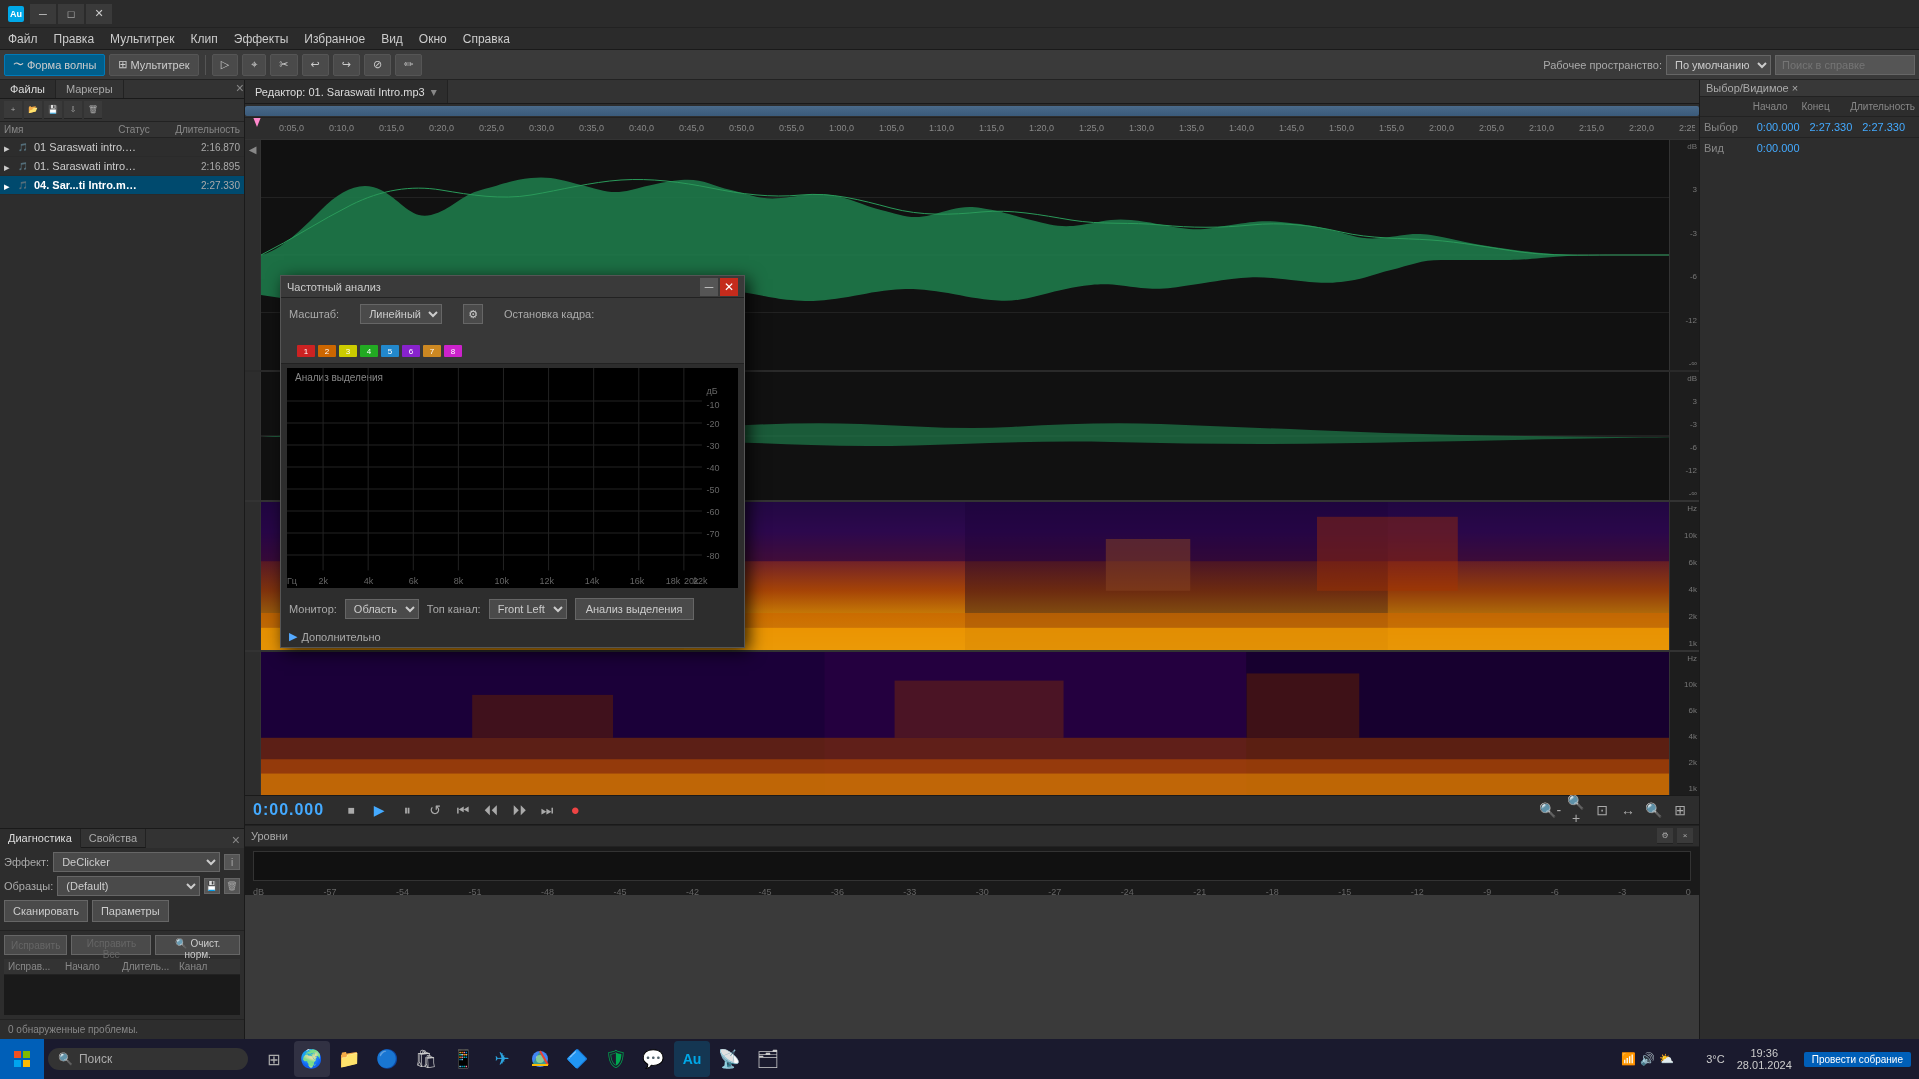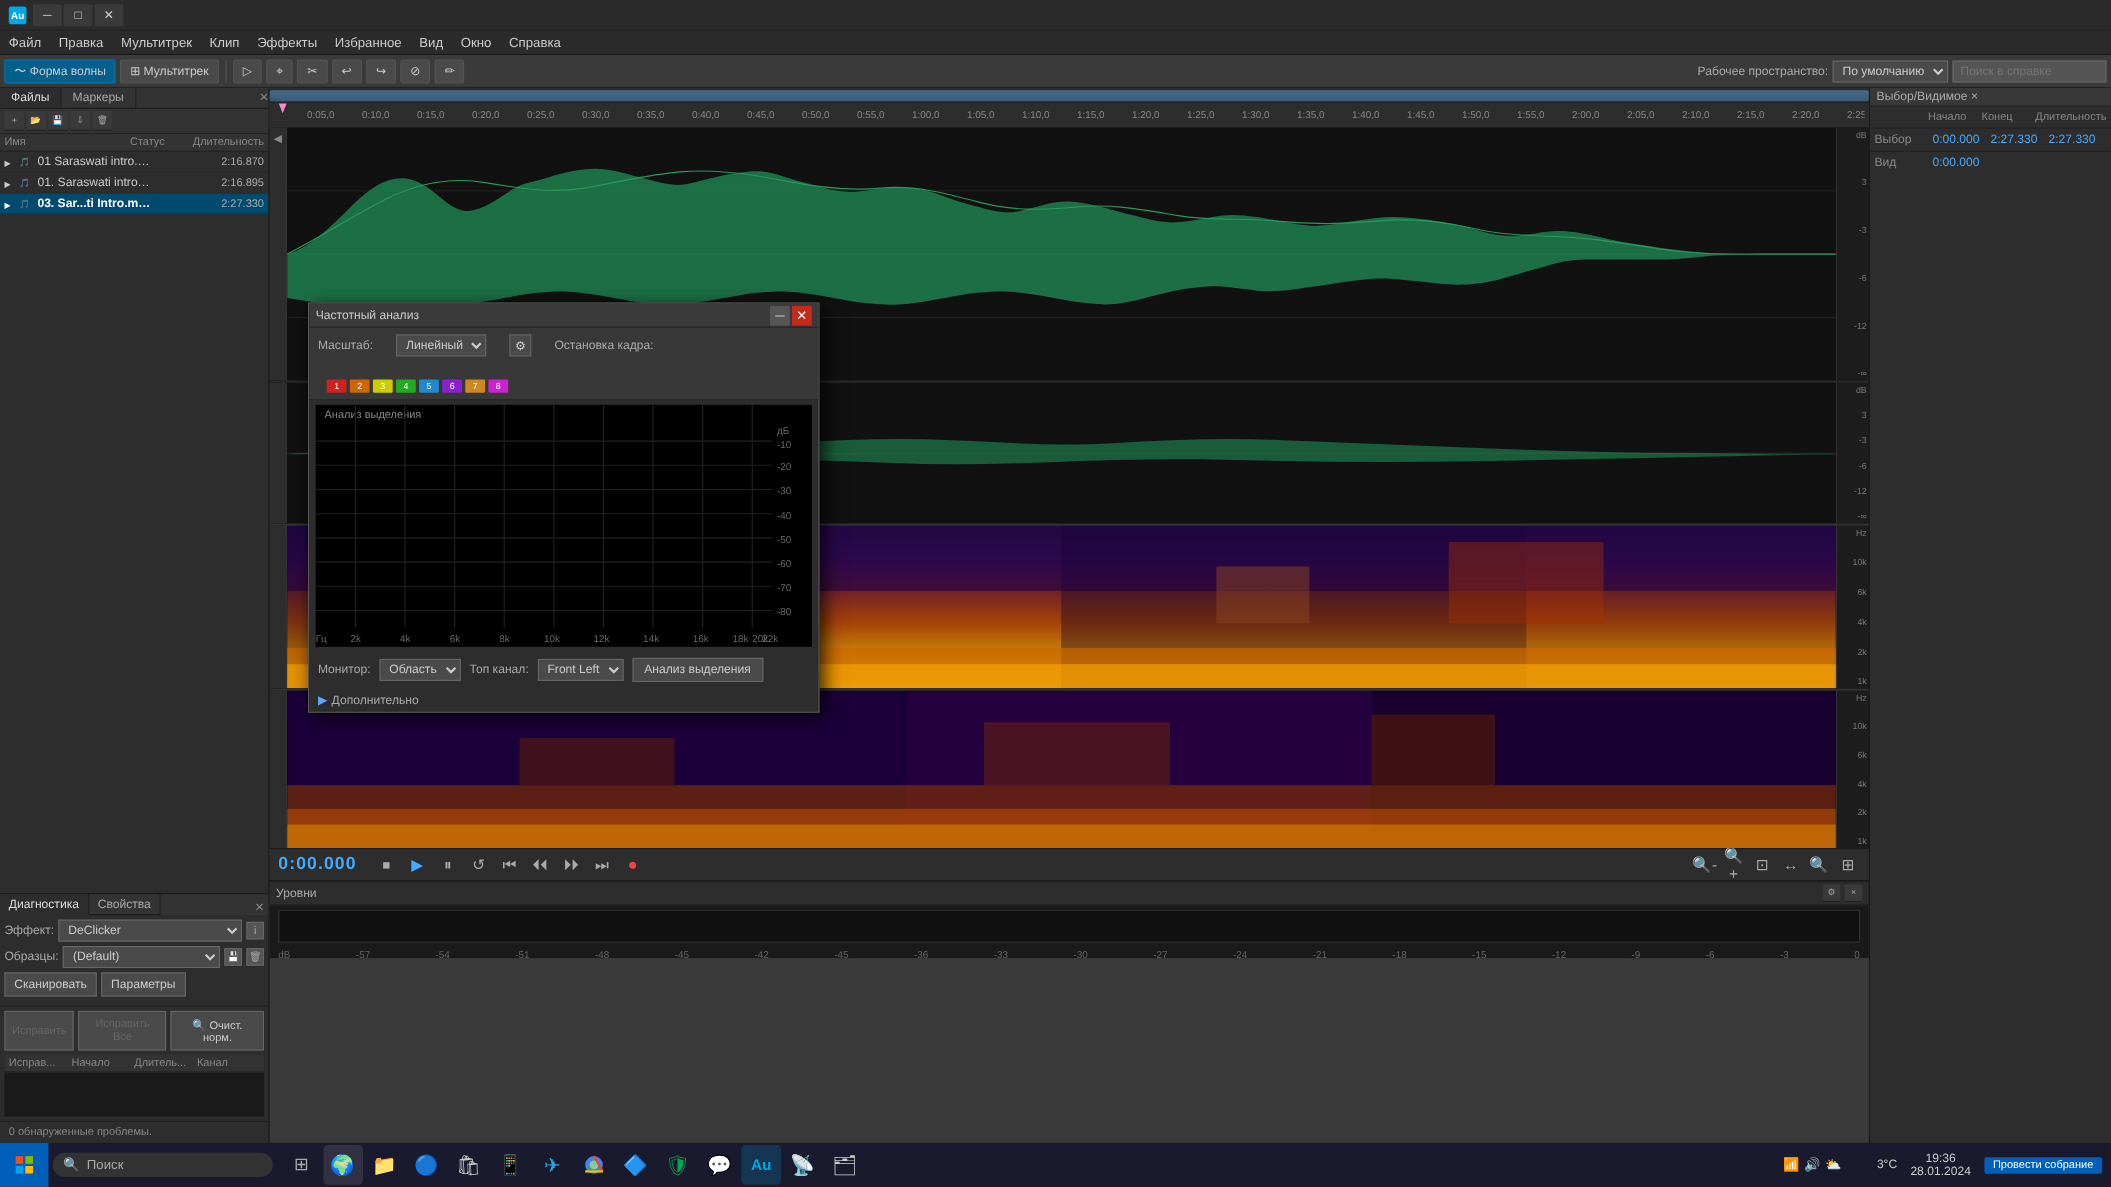--- a/index.html
+++ b/index.html
@@ -58,21 +58,21 @@
     .diag-row { display: flex; align-items: center; margin-bottom: 4px; gap: 4px; }
     .diag-label { color: #aaa; font-size: 11px; white-space: nowrap; }
     .diag-select { background: #4a4a4a; border: 1px solid #666; color: #ccc; padding: 1px 4px; font-size: 11px; height: 20px; flex: 1; }
     .diag-info-btn { width: 16px; height: 16px; background: #555; border: 1px solid #666; color: #aaa; font-size: 10px; cursor: pointer; display: flex; align-items: center; justify-content: center; }
     .diag-btn { background: #4a4a4a; border: 1px solid #666; color: #ccc; padding: 2px 8px; font-size: 11px; cursor: pointer; height: 22px; }
     .diag-small-btn { width: 16px; height: 16px; background: #555; border: 1px solid #666; color: #aaa; font-size: 9px; cursor: pointer; display: flex; align-items: center; justify-content: center; }
 
     
     .repair-section { padding: 4px; border-top: 1px solid #222; }
     .repair-btns { display: flex; gap: 4px; margin-bottom: 4px; }
-    .repair-btn { background: #4a4a4a; border: 1px solid #666; color: #666; padding: 2px 6px; font-size: 10px; cursor: pointer; height: 36px; }
+    .repair-btn { background: #4a4a4a; border: 1px solid #666; color: #666; padding: 2px 6px; font-size: 10px; cursor: pointer; height: 20px; }
     .repair-btn.enabled { color: #ccc; }
     .repair-table-header { display: flex; background: #333; padding: 2px 4px; font-size: 10px; color: #888; border-bottom: 1px solid #222; }
 
     
     #editor-area { flex: 1; display: flex; flex-direction: column; overflow: hidden; }
     .editor-tab-bar { background: #333; height: 24px; display: flex; align-items: stretch; border-bottom: 1px solid #1a1a1a; }
     .editor-tab { display: flex; align-items: center; padding: 0 10px; font-size: 11px; color: #aaa; cursor: pointer; border-right: 1px solid #222; }
     .editor-tab.active { background: #2d2d2d; color: #ddd; }
     .editor-tab-close { margin-left: 6px; color: #888; font-size: 12px; }
     
@@ -220,21 +220,21 @@
       <div class="file-item">
         <span class="expand-arrow">▸</span>
         <span class="file-icon">🎵</span>
         <span class="file-name">01. Saraswati intro.mp3</span>
         <span class="file-status"></span>
         <span class="file-duration">2:16.895</span>
       </div>
       <div class="file-item active">
         <span class="expand-arrow">▸</span>
         <span class="file-icon">🎵</span>
-        <span class="file-name" style="color:#fff;font-weight:bold;">03. Sar...ti Intro.mp3</span>
+        <span class="file-name" style="color:#fff;font-weight:bold;">04. Sar...ti Intro.mp3</span>
         <span class="file-status"></span>
         <span class="file-duration">2:27.330</span>
       </div>
     </div>
 
     <div class="diagnostics-section">
       <div class="diag-tabs">
         <div class="diag-tab active">Диагностика</div>
         <div class="diag-tab">Свойства</div>
         <div style="flex:1"></div>
@@ -275,20 +275,26 @@
         </div>
         <div style="height: 40px; background:#1a1a1a;"></div>
       </div>
     </div>
 
     <div style="padding: 4px 8px; font-size:10px; color:#888; border-top:1px solid #222;">0 обнаруженные проблемы.</div>
   </div>
 
   <div id="editor-area">
 
+    <div class="editor-tab-bar">
+      <div class="editor-tab active">
+        <span>Редактор: 01. Saraswati Intro.mp3</span>
+        <span class="editor-tab-close">▾</span>
+      </div>
+    </div>
 
     <div class="waveform-scrollbar-top">
       <div class="scroll-thumb" style="width:100%;background:linear-gradient(to bottom, #4a6a8a, #3a5a7a);"></div>
     </div>
 
     <div class="timeline-ruler" style="height:22px; background:#2d2d2d; border-bottom:1px solid #333; overflow:hidden; position:relative;">
       <div style="position:absolute; left:0; top:0; right:0; bottom:0; display:flex; align-items:flex-end; padding:0 4px;">
         <svg width="100%" height="22">
           <rect width="100%" height="22" fill="#2d2d2d"></rect>
 

